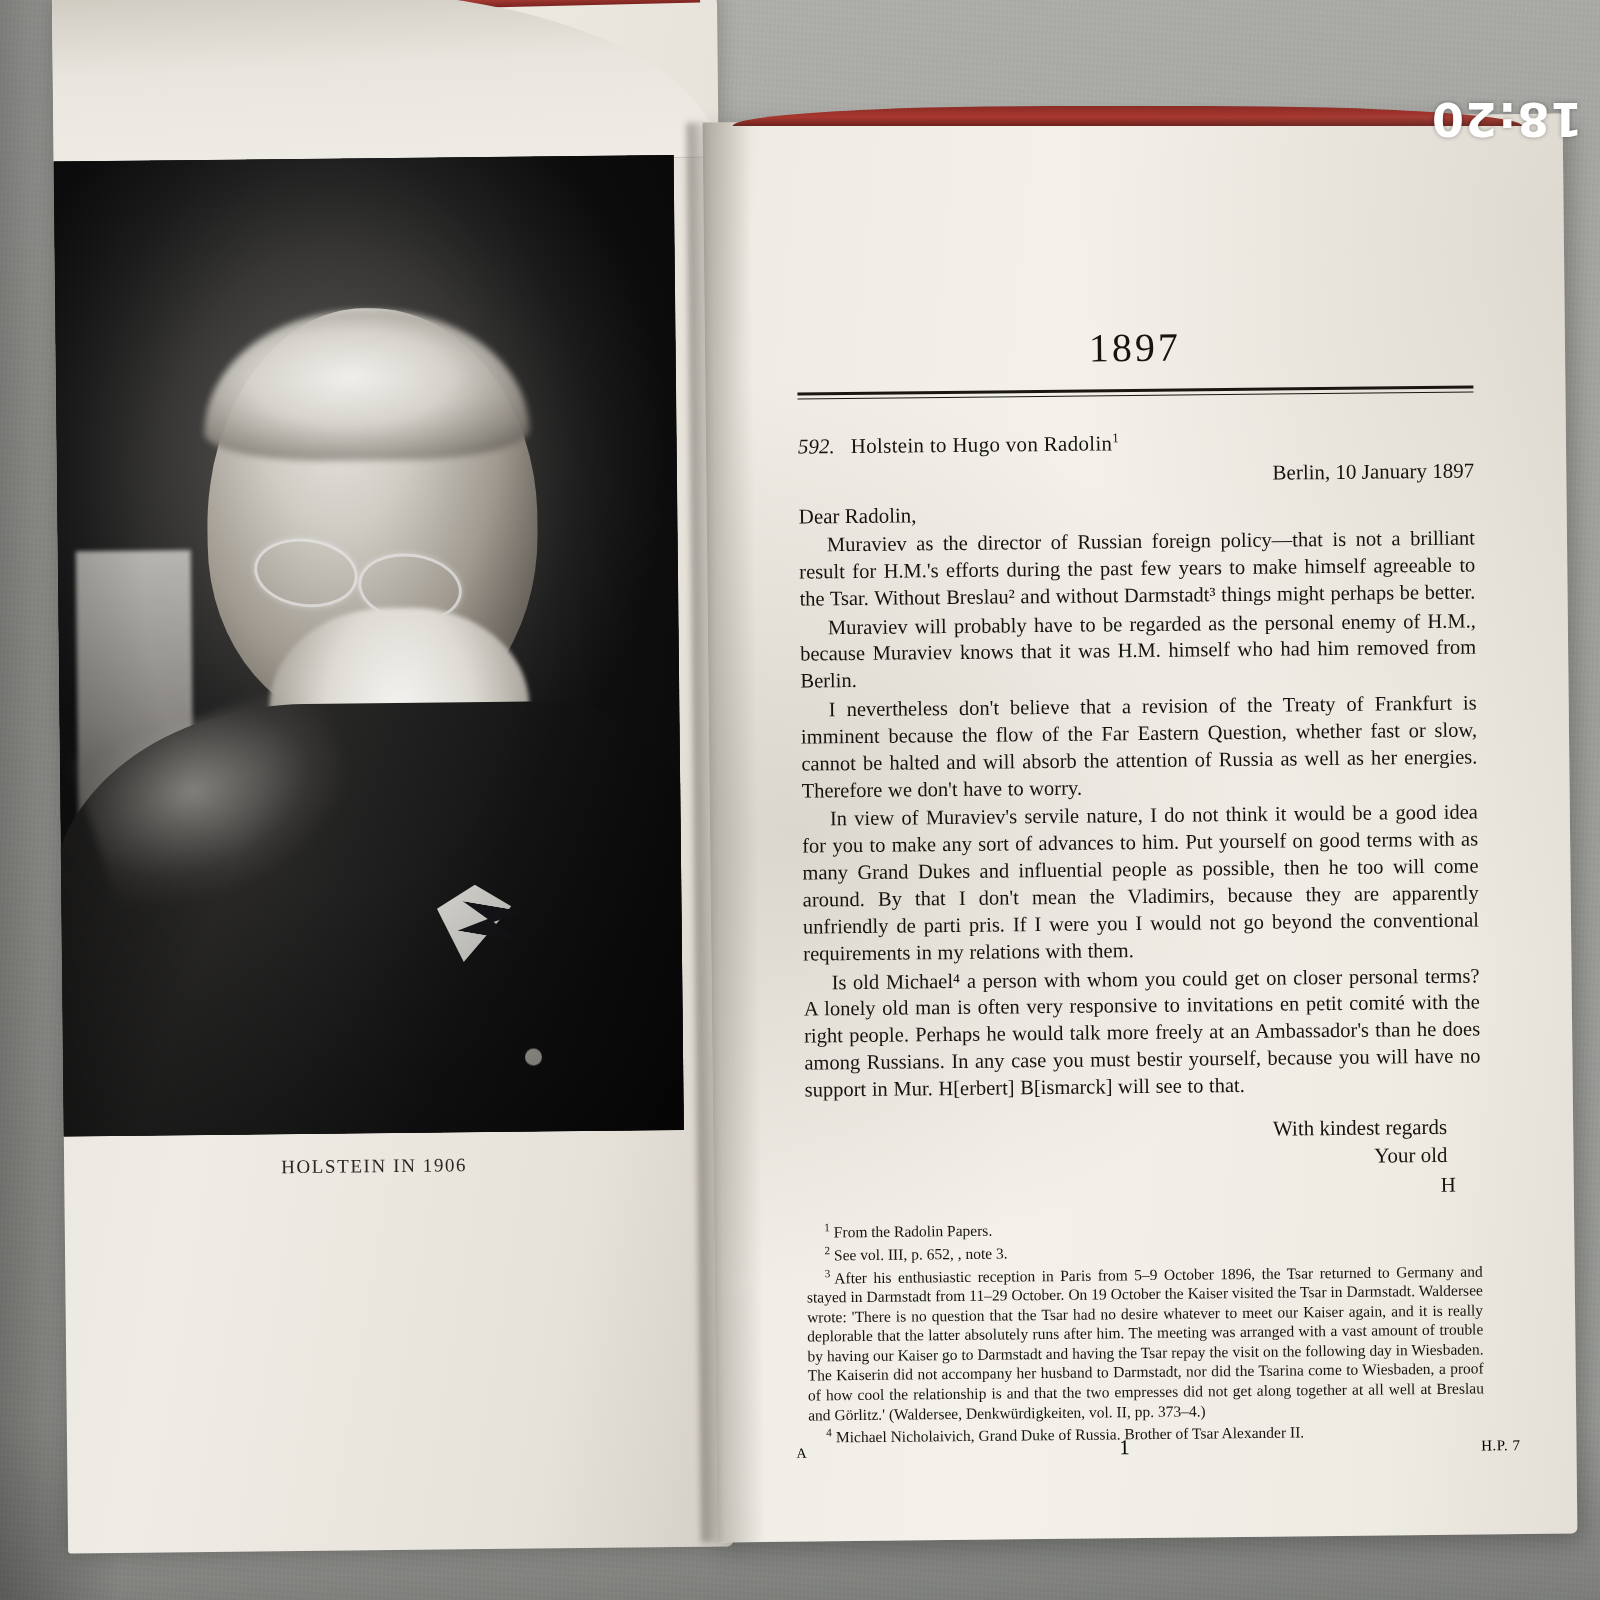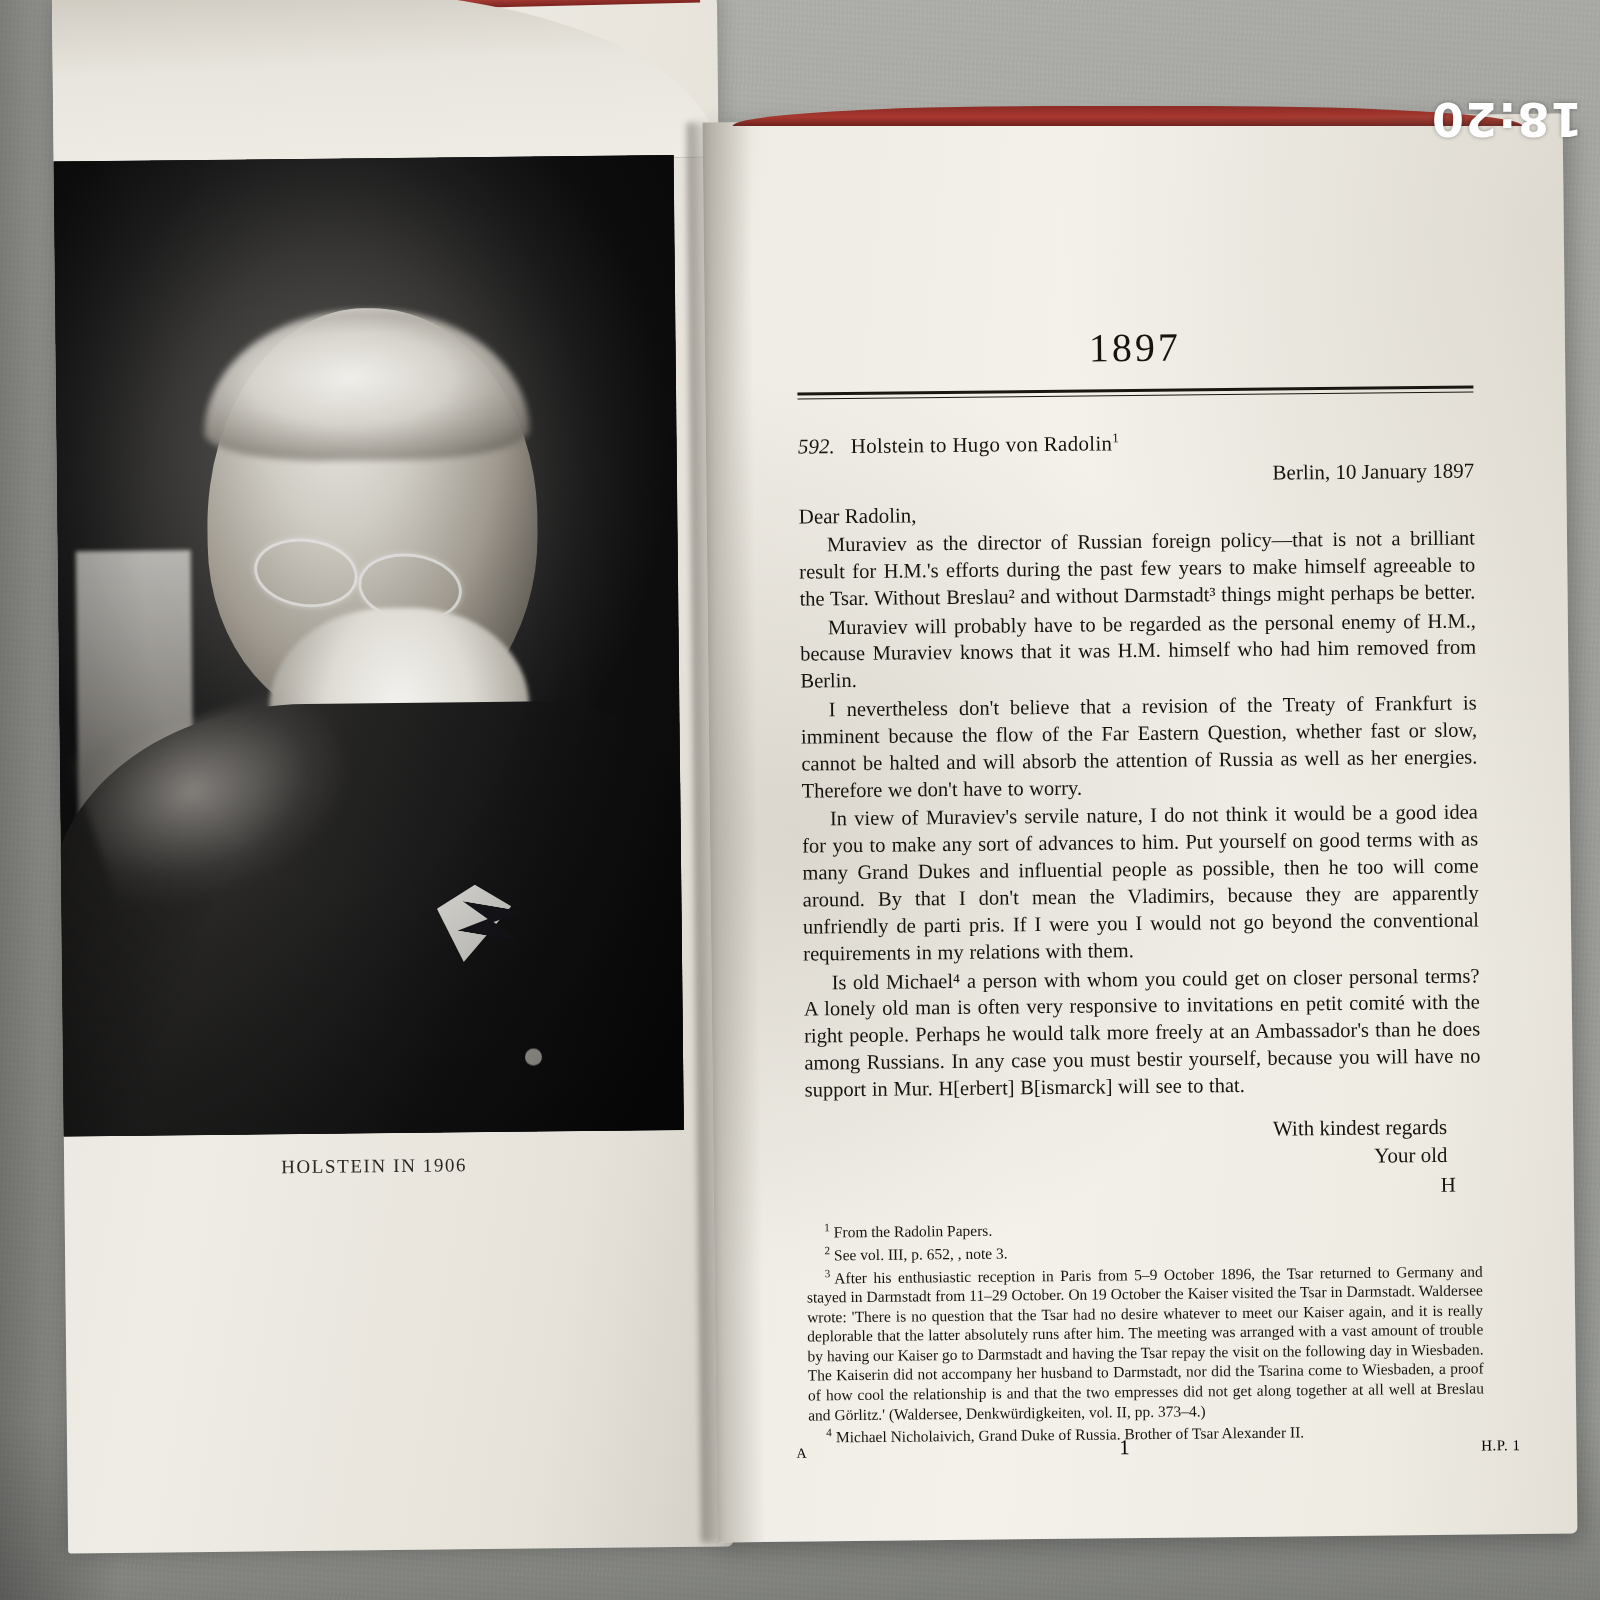--- a/index.html
+++ b/index.html
@@ -412,18 +412,18 @@
           <p><span class="fn-mark">1</span><span>From the Radolin Papers.</span></p>
           <p><span class="fn-mark">2</span><span>See vol. III, p. 652, , note 3.</span></p>
           <p><span class="fn-mark">3</span><span>After his enthusiastic reception in Paris from 5–9 October 1896, the Tsar returned to Germany and stayed in Darmstadt from 11–29 October. On 19 October the Kaiser visited the Tsar in Darmstadt. Waldersee wrote: 'There is no question that the Tsar had no desire whatever to meet our Kaiser again, and it is really deplorable that the latter absolutely runs after him. The meeting was arranged with a vast amount of trouble by having our Kaiser go to Darmstadt and having the Tsar repay the visit on the following day in Wiesbaden. The Kaiserin did not accompany her husband to Darmstadt, nor did the Tsarina come to Wiesbaden, a proof of how cool the relationship is and that the two empresses did not get along together at all well at Breslau and Görlitz.' (Waldersee, Denkwürdigkeiten, vol. II, pp. 373–4.)</span></p>
           <p><span class="fn-mark">4</span><span>Michael Nicholaivich, Grand Duke of Russia. Brother of Tsar Alexander II.</span></p>
         </div>
       </div>
 
       <div class="page-foot">
         <span class="foot-sig">A</span>
         <span class="foot-page">1</span>
-        <span class="foot-right">H.P. 1</span>
+        <span class="foot-right">H.P. 7</span>
       </div>
     </div>
 
   </div>
 </div>
 
 </body></html>

